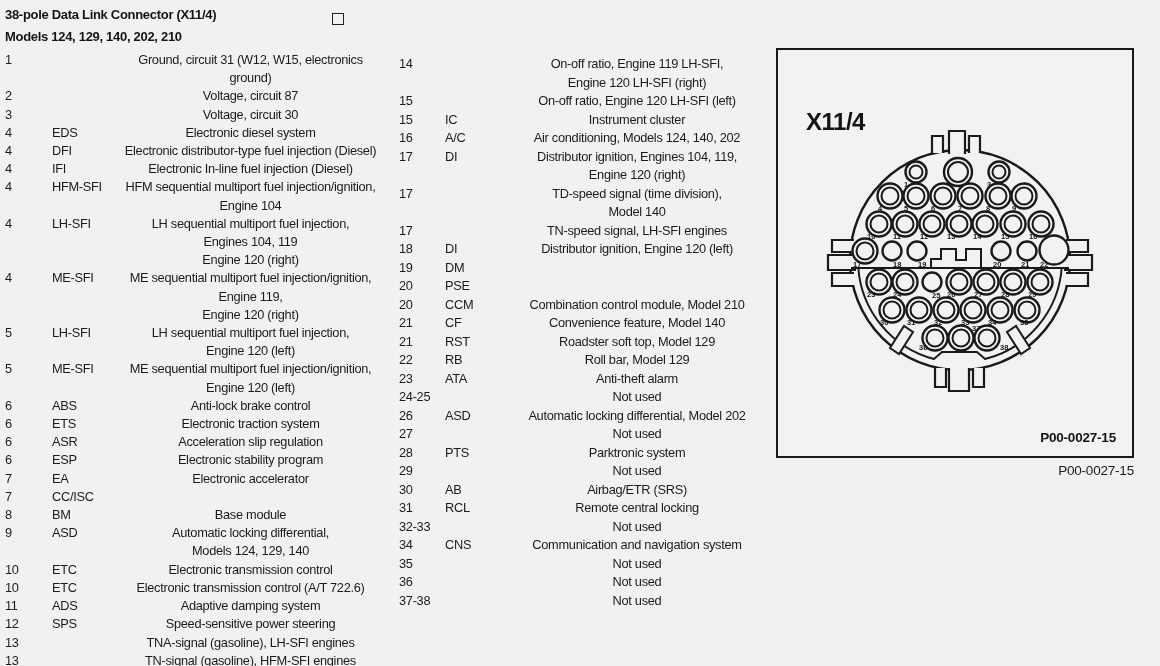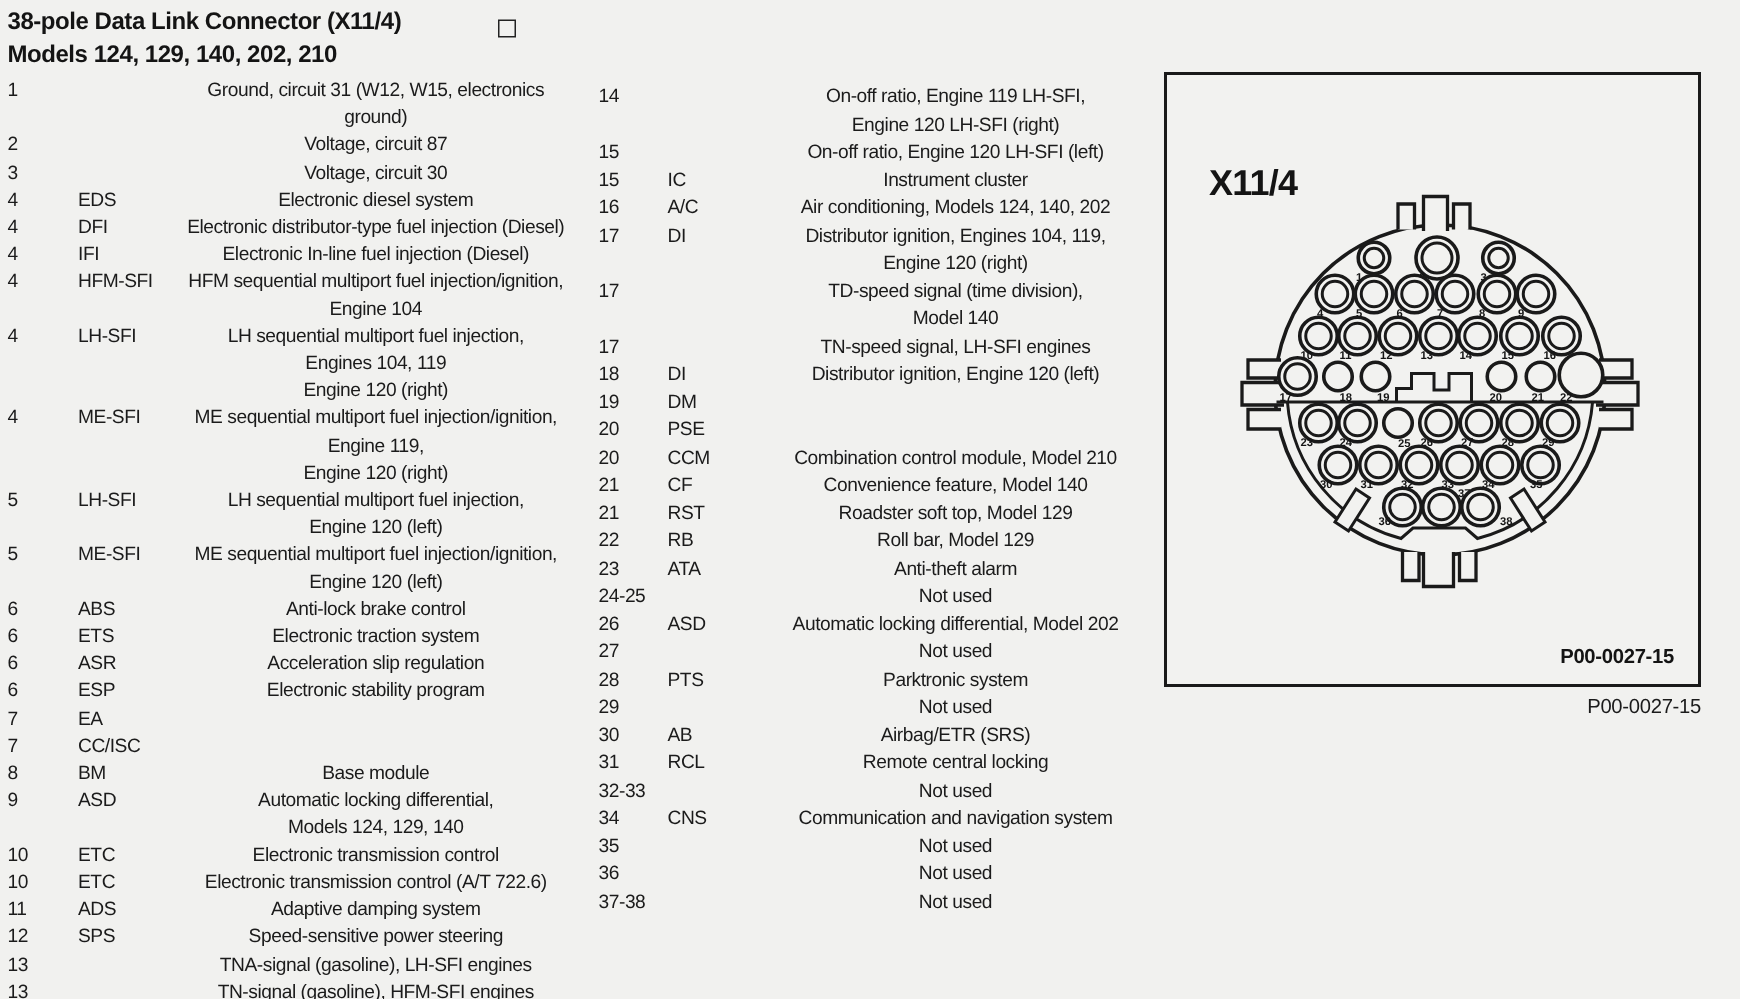--- a/index.html
+++ b/index.html
@@ -7,21 +7,21 @@
     width:1160px;height:666px;overflow:hidden;
     background:#f1f1ef;
     font-family:"Liberation Sans","DejaVu Sans",sans-serif;
     color:#181818;
   }
   .page{position:relative;width:1160px;height:666px;}
 
   
   .title{
     position:absolute;left:5px;top:4px;
-    font-size:16px;font-weight:bold;line-height:22px;
+    font-size:13px;font-weight:bold;line-height:22px;
     letter-spacing:-0.3px;color:#141414;
   }
   .sq-marker{
     position:absolute;left:332px;top:13px;width:10px;height:10px;
     border:1.6px solid #222;background:transparent;
   }
 
   
   .pintable{position:absolute;font-size:12.8px;letter-spacing:-0.3px;color:#1b1b1b;}
   #col-left{left:5px;top:51px;width:386px;line-height:18.2px;}
@@ -133,20 +133,21 @@
         <span class="c-desc">Acceleration slip regulation</span>
       </div>
       <div class="trow">
         <span class="c-pin">6</span>
         <span class="c-code">ESP</span>
         <span class="c-desc">Electronic stability program</span>
       </div>
       <div class="trow">
         <span class="c-pin">7</span>
         <span class="c-code">EA</span>
+        <span class="c-desc">Electronic accelerator</span>
       </div>
       <div class="trow">
         <span class="c-pin">7</span>
         <span class="c-code">CC/ISC</span>
       </div>
       <div class="trow">
         <span class="c-pin">8</span>
         <span class="c-code">BM</span>
         <span class="c-desc">Base module</span>
       </div>

